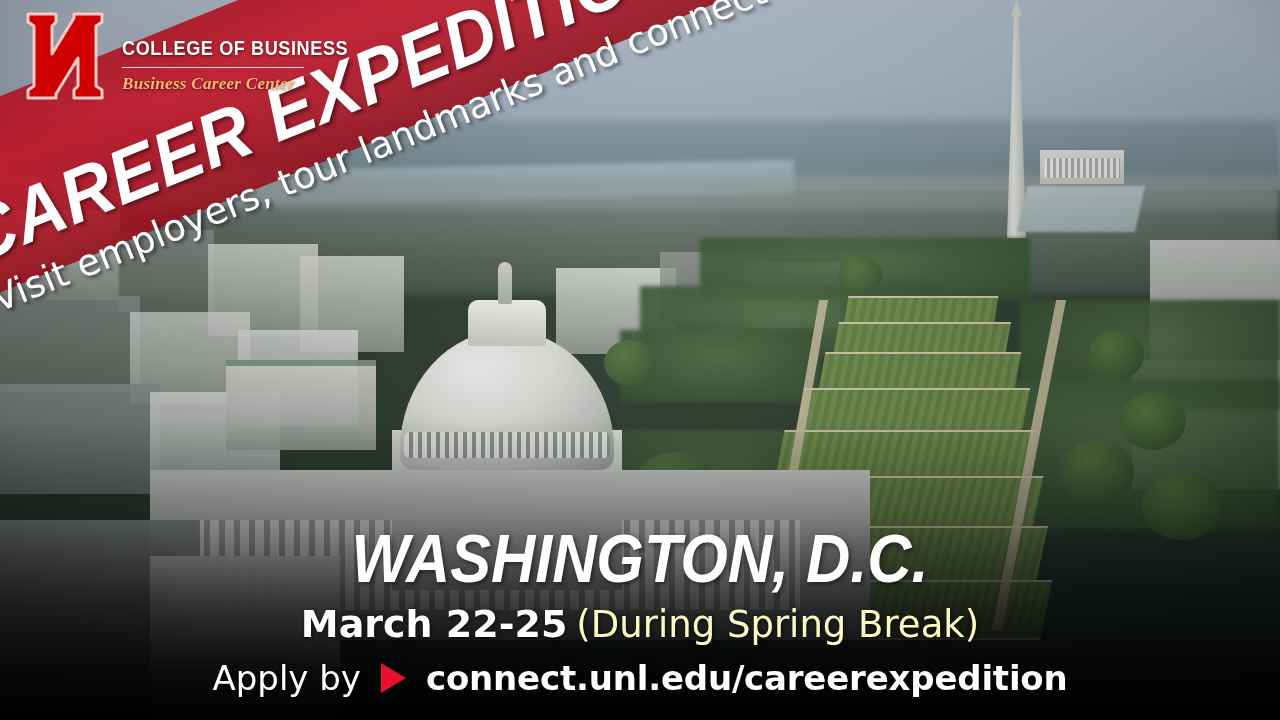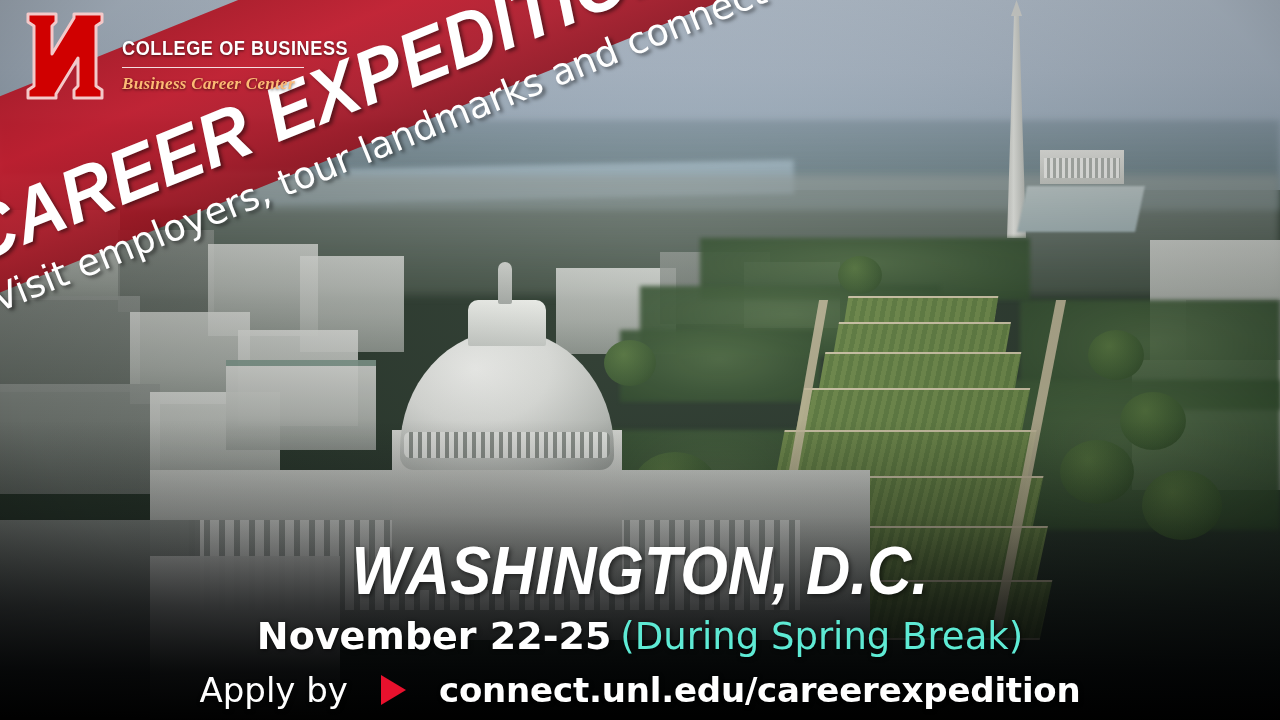--- a/index.html
+++ b/index.html
@@ -289,21 +289,21 @@
     font-size: 17px;
     color: #fdba74;
     white-space: nowrap;
     letter-spacing: .3px;
     text-shadow: 0 1px 3px rgba(0,0,0,.6);
   }
 
   
   .bottom-block {
     position: absolute;
-    left: 0; bottom: 0; width: 100%;
+    left: 0; bottom: 12px; width: 100%;
     text-align: center;
   }
   .city {
     font-family: "Liberation Sans", sans-serif;
     font-weight: 700;
     font-style: italic;
     font-size: 68px;
     letter-spacing: 0px;
     color: #fff;
     line-height: 1;
@@ -319,30 +319,30 @@
   .dates-main {
     font-family: "DejaVu Sans", sans-serif;
     font-weight: 700;
     font-size: 38px;
     color: #fff;
   }
   .dates-note {
     font-family: "DejaVu Sans", sans-serif;
     font-weight: 400;
     font-size: 37px;
-    color: #5eead4;
+    color: #fef9c3;
     margin-left: 9px;
   }
   .apply-row {
     margin-top: 12px;
     margin-bottom: 10px;
     display: flex;
     align-items: center;
     justify-content: center;
-    gap: 13px;
+    gap: 0px;
     white-space: nowrap;
   }
   .apply-light {
     font-family: "DejaVu Sans", sans-serif;
     font-weight: 400;
     font-size: 34px;
     color: #fff;
     text-shadow: 1px 1px 4px rgba(0,0,0,.7);
   }
   .apply-bold {
@@ -465,21 +465,21 @@
     <div class="logo-text">
       <div class="logo-line1">COLLEGE OF BUSINESS</div>
       <div class="logo-rule"></div>
       <div class="logo-line2">Business Career Center</div>
     </div>
   </div>
 
   <div class="bottom-block">
     <div class="city">WASHINGTON, D.C.</div>
     <div class="dates">
-      <span class="dates-main">November 22-25</span><span class="dates-note">(During Spring Break)</span>
+      <span class="dates-main">March 22-25</span><span class="dates-note">(During Spring Break)</span>
     </div>
     <div class="apply-row">
       <span class="apply-light">Apply by</span>
       <span class="play-tri"></span>
       <span class="url">connect.unl.edu/careerexpedition</span>
     </div>
   </div>
 
 </div>
 

